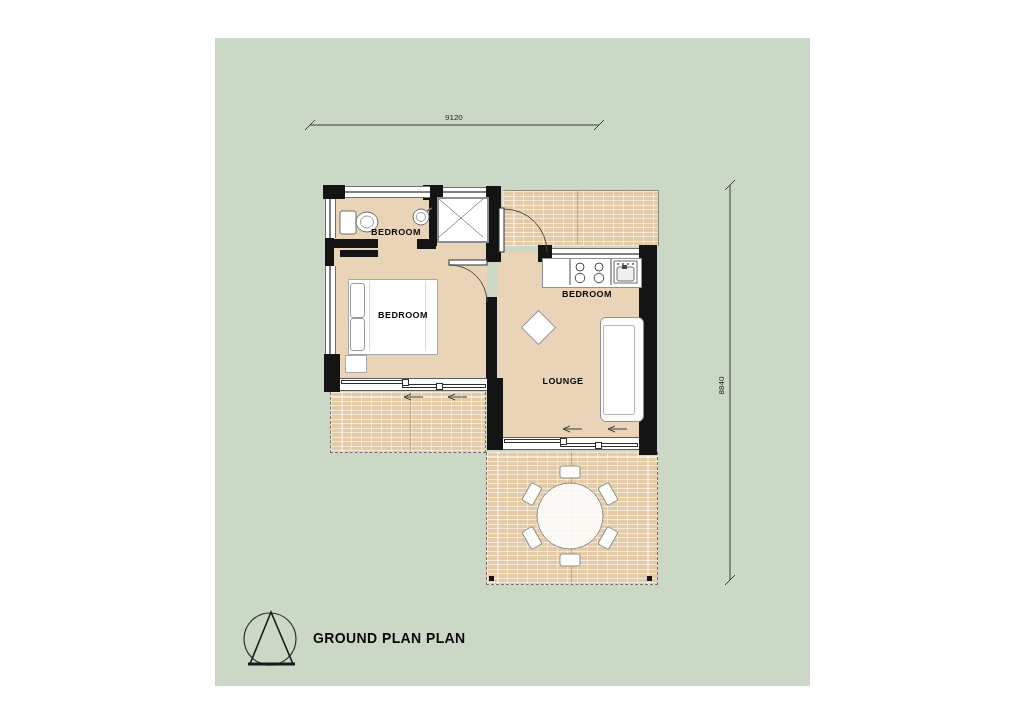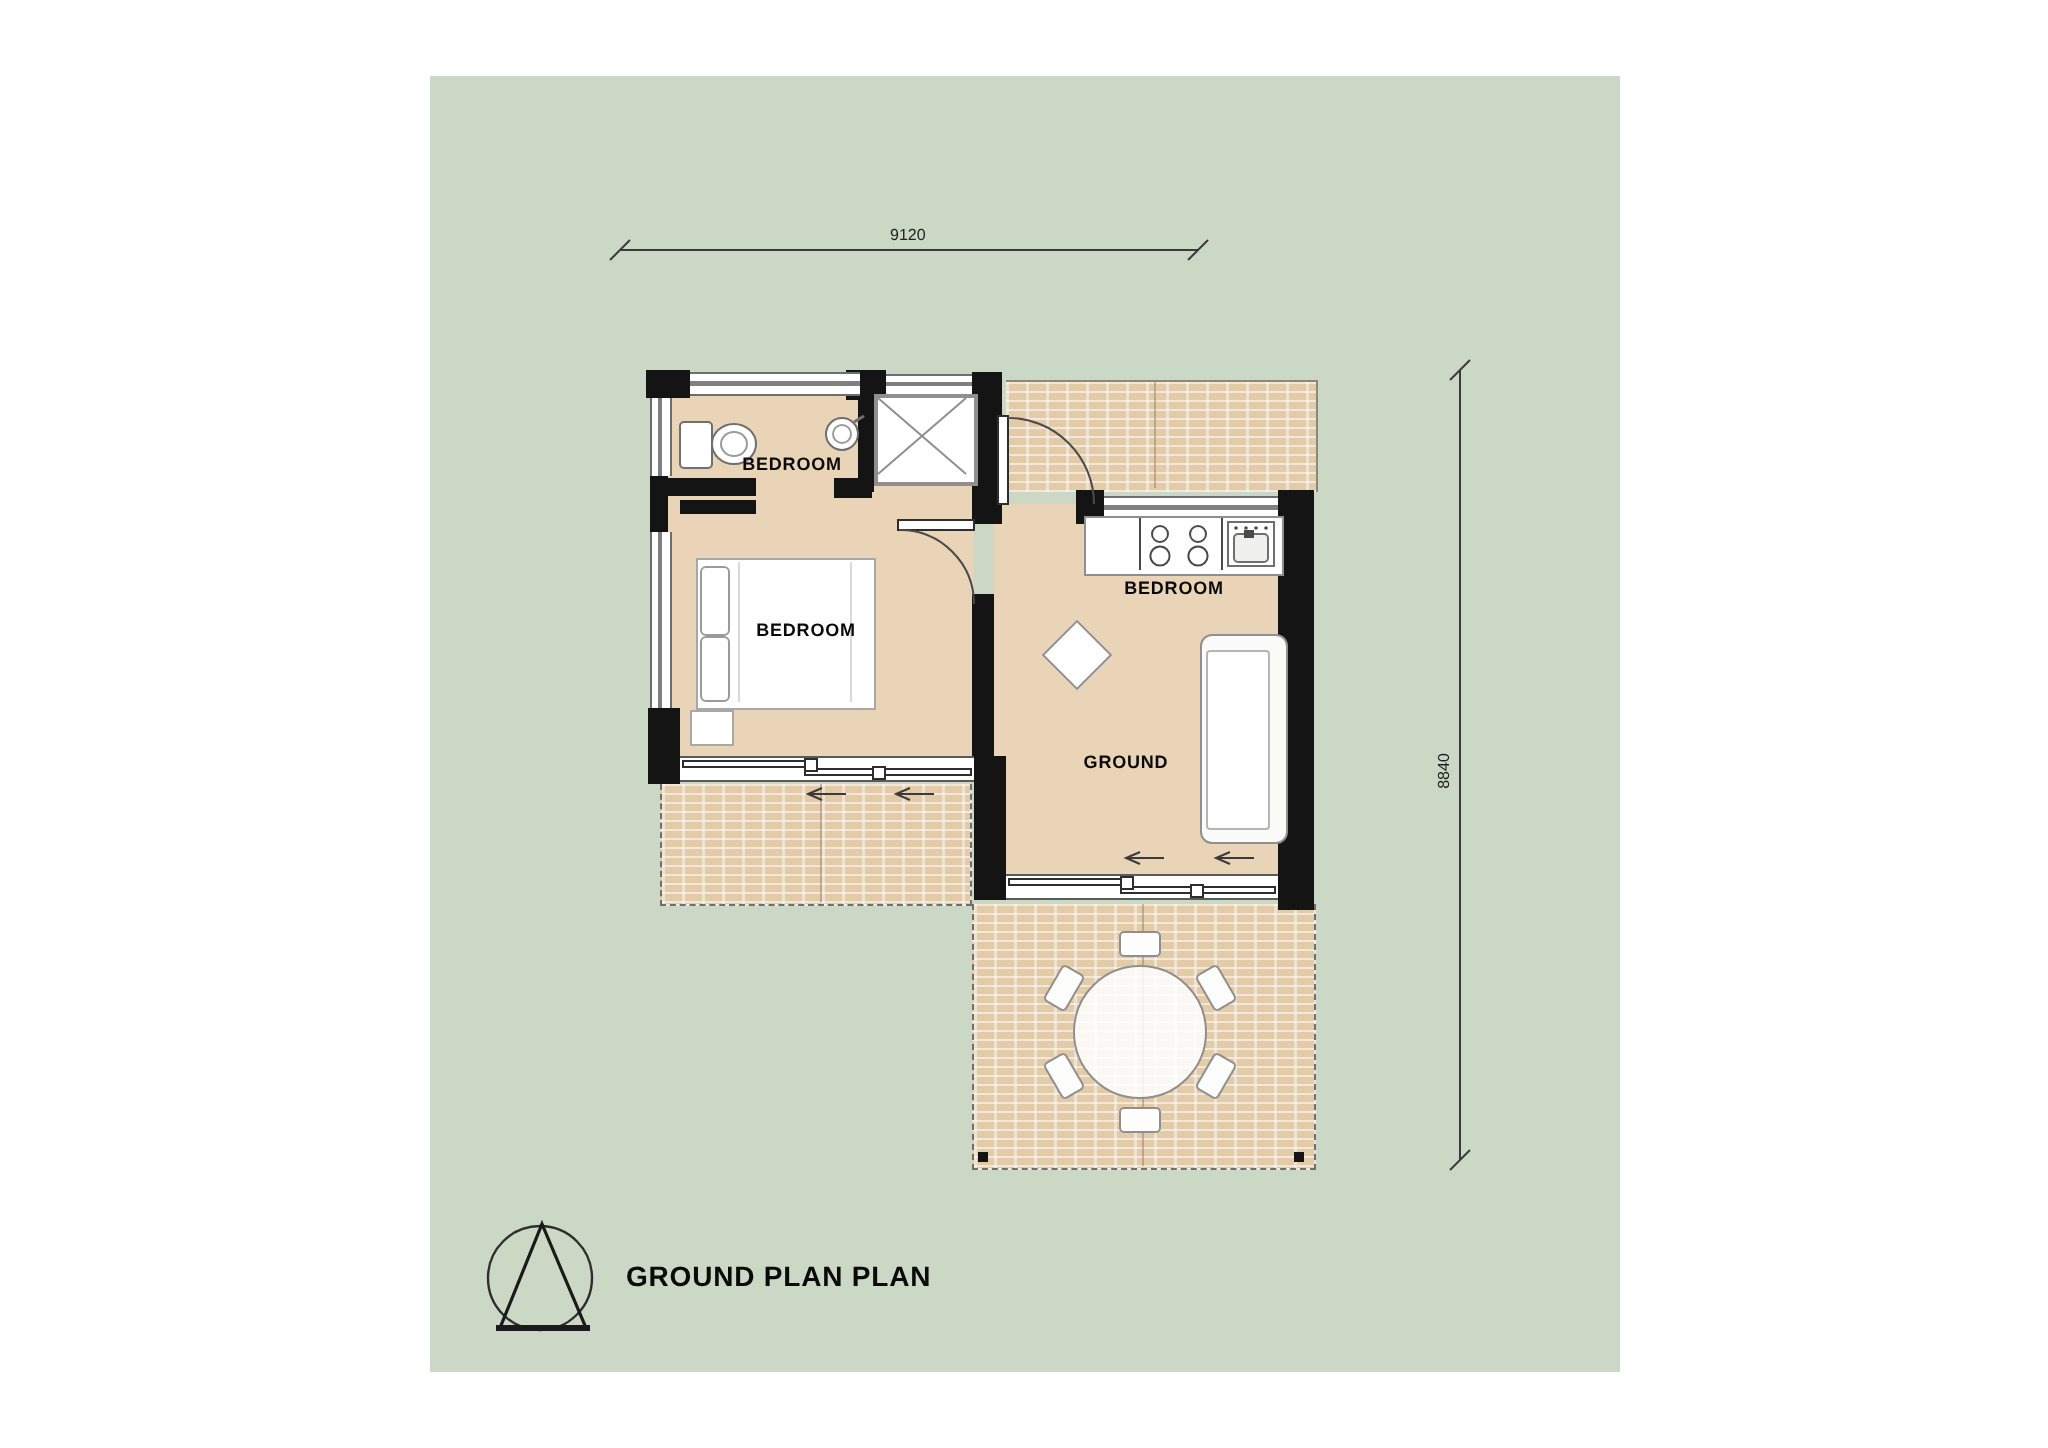--- a/index.html
+++ b/index.html
@@ -214,20 +214,20 @@
     <g fill="none">
       <circle cx="270" cy="639" r="26" stroke="#2e2e2e" stroke-width="1.2"></circle>
       <path d="M 271,612 L 293,664 L 250,664 Z" stroke="#1a1a1a" stroke-width="1.6"></path>
       <line x1="248" y1="664" x2="295" y2="664" stroke="#1a1a1a" stroke-width="3"></line>
     </g>
   </svg>
 
   <div class="abs room-label" style="left:396px; top:232px;">BEDROOM</div>
   <div class="abs room-label" style="left:403px; top:315px;text-align:center;">BEDROOM</div>
   <div class="abs room-label" style="left:587px; top:294px;">BEDROOM</div>
-  <div class="abs room-label" style="left:563px; top:381px;">GROUND</div>
+  <div class="abs room-label" style="left:563px; top:381px;">LOUNGE</div>
 
   <div class="abs dim-label" style="left:445px; top:113px;">9120</div>
   <div class="abs dim-label" id="dim-v-label" style="left:713px; top:381px;">8840</div>
 
   <div class="abs" id="plan-title" style="left:313px; top:630px;">GROUND PLAN PLAN</div>
 
 </div>
 
 </body></html>

